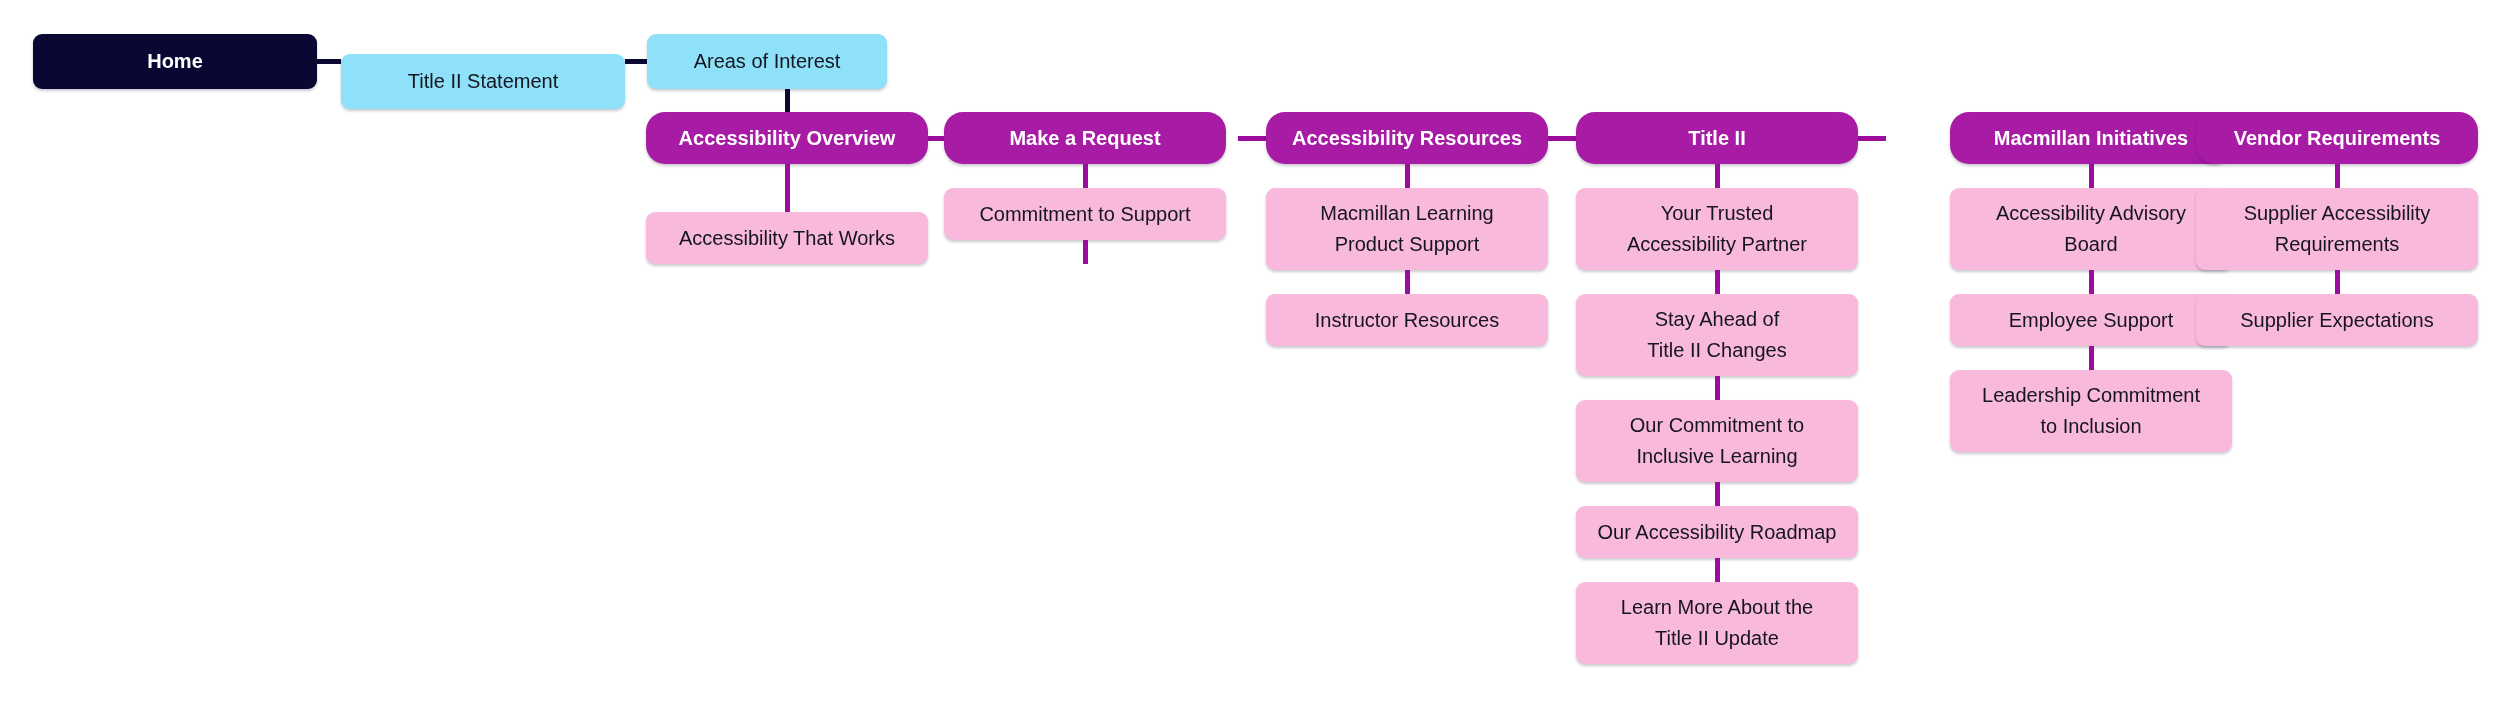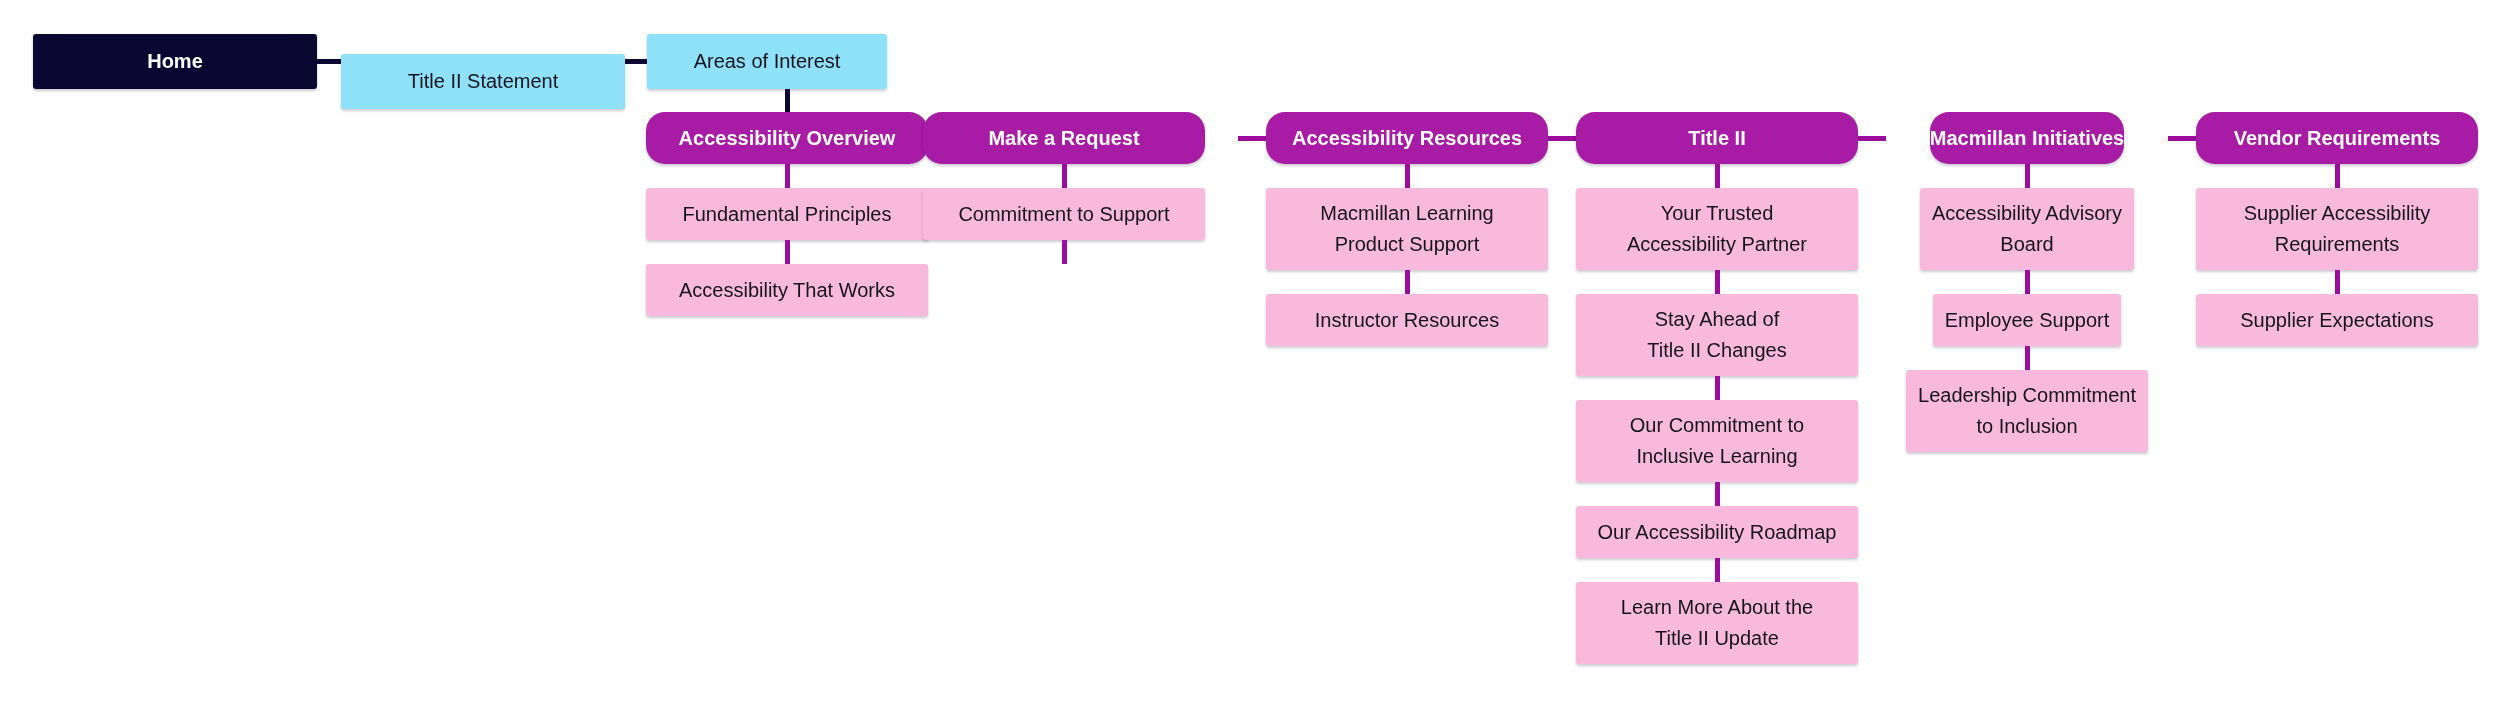--- a/index.html
+++ b/index.html
@@ -7,21 +7,21 @@
     position:relative;
     width:2500px;height:709px;
     background:var(--background,#fff);
     font-family:"Liberation Sans", sans-serif;
     overflow:hidden;
   }
   .node{
     box-sizing:border-box;
     display:flex;align-items:center;justify-content:center;
     text-align:center;
-    border-radius:3px;
+    border-radius:9px;
     font-size:20px;
     line-height:31px;
     white-space:pre-line;
     box-shadow:0 2px 3px rgba(15,15,45,.22);
   }
   .top-node{
     position:absolute;top:34px;height:55px;
   }
   .navy-node{background:var(--navy);color:var(--text-light);font-weight:700;}
   .blue-node{background:var(--light-blue);color:var(--text-dark);font-weight:400;}
@@ -63,26 +63,25 @@
 
   <div class="hlink-magenta" style="left:928px;width:28px;"></div>
   <div class="hlink-magenta" style="left:1238px;width:28px;"></div>
   <div class="hlink-magenta" style="left:1548px;width:28px;"></div>
   <div class="hlink-magenta" style="left:1858px;width:28px;"></div>
   <div class="hlink-magenta" style="left:2168px;width:28px;"></div>
 
   <div class="column" style="left:646px;">
     <div class="node header-node">Accessibility Overview</div>
     <div class="vlink"></div>
-    <div class="node child-node">Fundamental Principles</div>
     <div class="vlink"></div>
     <div class="node child-node">Accessibility That Works</div>
   </div>
 
-  <div class="column" style="left:923px;">
+  <div class="column" style="left:944px;">
     <div class="node header-node">Make a Request</div>
     <div class="vlink"></div>
     <div class="node child-node">Commitment to Support</div>
     <div class="vlink"></div>
   </div>
 
   <div class="column" style="left:1266px;">
     <div class="node header-node">Accessibility Resources</div>
     <div class="vlink"></div>
     <div class="node child-node">Macmillan Learning
@@ -102,21 +101,21 @@
     <div class="vlink"></div>
     <div class="node child-node">Our Commitment to
 Inclusive Learning</div>
     <div class="vlink"></div>
     <div class="node child-node">Our Accessibility Roadmap</div>
     <div class="vlink"></div>
     <div class="node child-node">Learn More About the
 Title II Update</div>
   </div>
 
-  <div class="column" style="left:1886px;align-items:center;">
+  <div class="column" style="left:1950px;">
     <div class="node header-node">Macmillan Initiatives</div>
     <div class="vlink"></div>
     <div class="node child-node">Accessibility Advisory
 Board</div>
     <div class="vlink"></div>
     <div class="node child-node">Employee Support</div>
     <div class="vlink"></div>
     <div class="node child-node">Leadership Commitment
 to Inclusion</div>
   </div>

